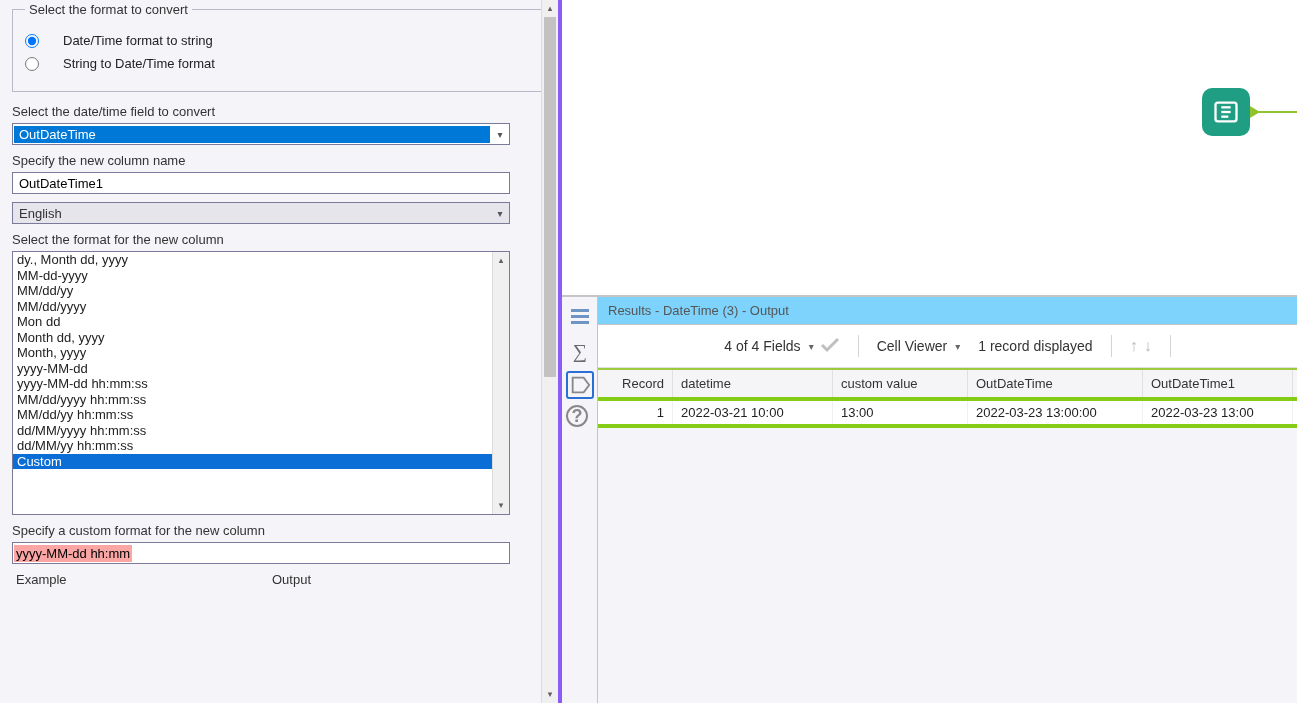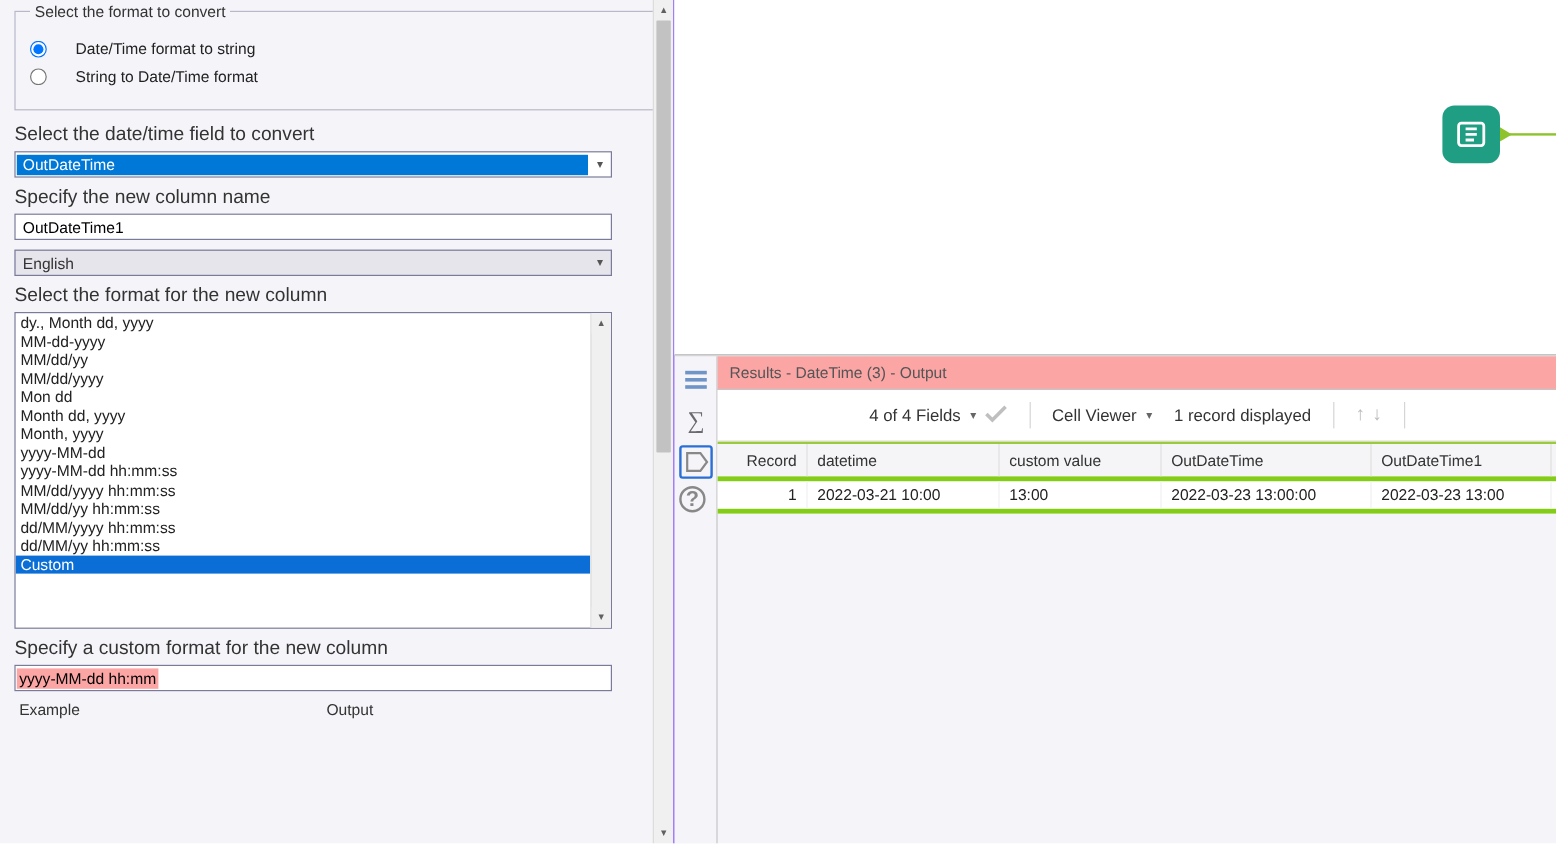--- a/index.html
+++ b/index.html
@@ -10,21 +10,21 @@
   color: #333;
   width: 1297px;
   height: 703px;
   overflow: hidden;
   display: flex;
 }
 .left-panel {
   width: 562px;
   height: 703px;
   background: #f5f4f9;
-  border-right: 1px solid #8b5cf6;
+  border-right: 4px solid #8b5cf6;
   padding: 0;
   overflow: hidden;
   position: relative;
 }
 .right-panel {
   flex: 1;
   height: 703px;
   background: #ffffff;
   display: flex;
   flex-direction: column;
@@ -47,21 +47,21 @@
   align-items: center;
   margin: 8px 0;
   font-size: 13px;
   color: #222;
   gap: 16px;
 }
 .radio-row input[type="radio"] {
   width: 14px; height: 14px; margin-right: 8px;
 }
 .label-text {
-  font-size: 16px;
+  font-size: 13px;
   color: #333;
   margin: 6px 4px 4px 4px;
   display: block;
 }
 .dropdown {
   width: 498px;
   margin: 0 4px 8px 4px;
   border: 1px solid #7a7a9a;
   background: #fff;
   font-size: 13px;
@@ -236,21 +236,21 @@
 .rs-icon.sigma { font-family: "Times New Roman", serif; font-size: 20px; color: #6a6a70; }
 .rs-icon.shape svg { width: 22px; height: 22px; }
 .rs-icon.shape { border: 2px solid #2a6fd6; }
 .rs-icon.help { font-size: 18px; color: #888; font-weight: bold; border: 2px solid #888; border-radius: 50%; width: 22px; height: 22px; line-height: 18px; text-align: center; }
 .results-main { flex: 1; display: flex; flex-direction: column; }
 .results-title {
   font-size: 13px;
   color: #555;
   padding: 6px 10px;
   border-bottom: 1px solid #c5c5c5;
-  background: #fca5a5;
+  background: #7dd3fc;
 }
 .results-toolbar {
   display: flex;
   align-items: center;
   gap: 18px;
   padding: 10px 14px;
   font-size: 14px;
   background: #fff;
   border-bottom: 1px solid #e0e0e0;
   justify-content: center;

